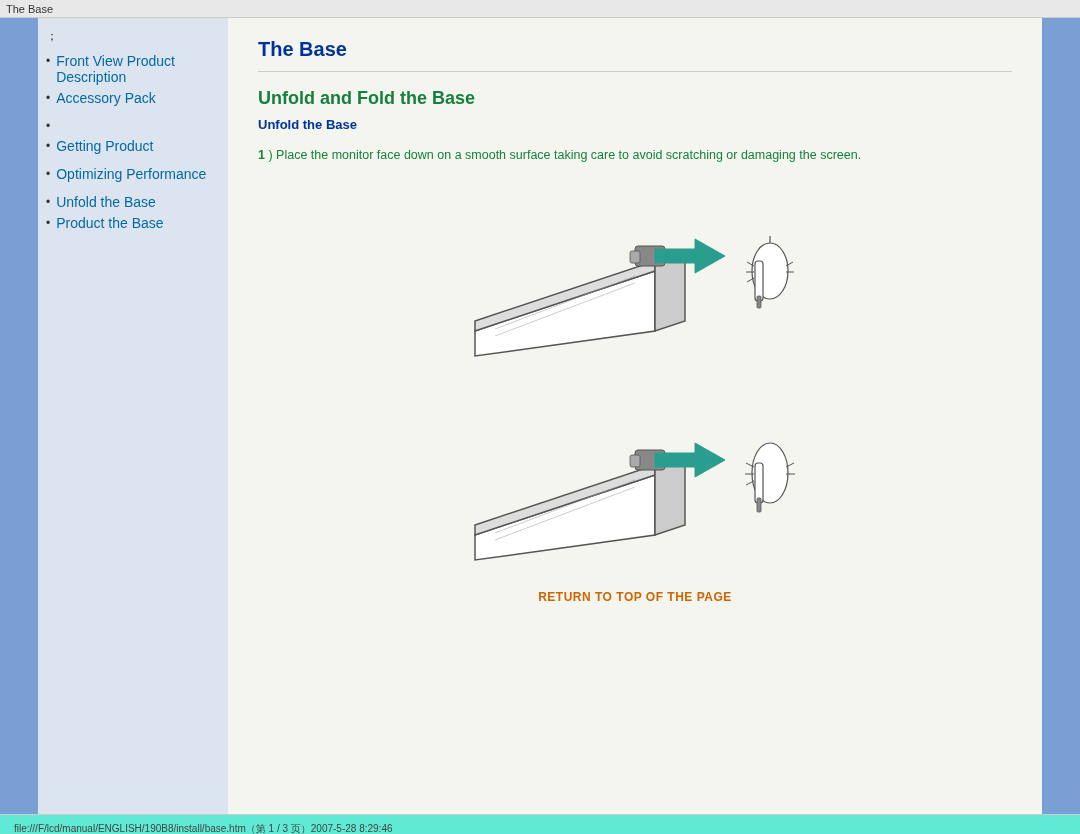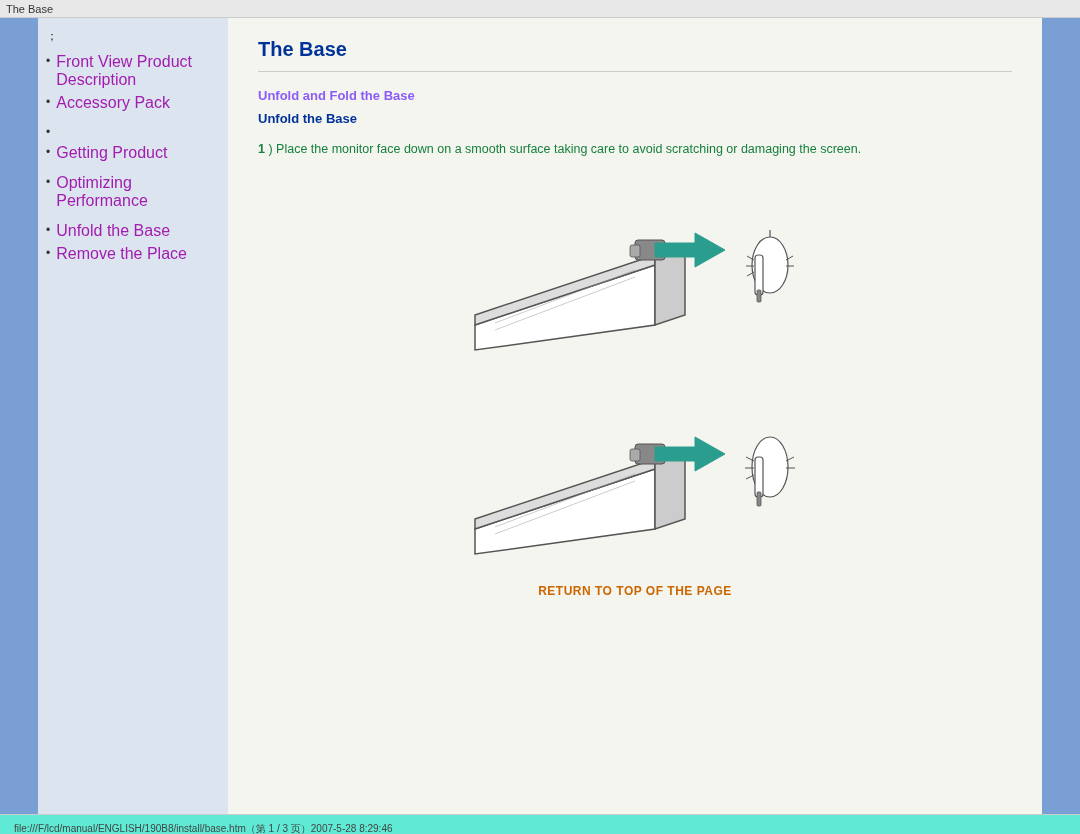--- a/index.html
+++ b/index.html
@@ -40,22 +40,22 @@
       padding: 10px 8px;
       overflow-y: auto;
     }
     .sidebar-colon {
       font-size: 12px;
       color: #333;
       margin-bottom: 8px;
     }
     .sidebar-link {
       display: block;
-      color: #a21caf;
-      font-size: 16px;
+      color: #0369a1;
+      font-size: 14px;
       text-decoration: none;
       margin-bottom: 2px;
       padding-left: 2px;
     }
     .sidebar-bullet {
       display: flex;
       align-items: flex-start;
       margin-bottom: 3px;
     }
     .sidebar-bullet-dot {
@@ -79,22 +79,22 @@
       font-size: 20px;
       font-weight: bold;
       margin-bottom: 10px;
     }
     .divider {
       border: none;
       border-top: 1px solid #ccc;
       margin-bottom: 16px;
     }
     .section-heading {
-      color: #8b5cf6;
-      font-size: 13px;
+      color: #15803d;
+      font-size: 18px;
       font-weight: bold;
       margin-bottom: 8px;
     }
     .sub-heading {
       color: #003399;
       font-size: 13px;
       font-weight: bold;
       margin-bottom: 14px;
     }
     .step-text {
@@ -184,21 +184,21 @@
         <a class="sidebar-link" href="#">Optimizing Performance</a>
       </div>
     </div>
     <div class="sidebar-section">
       <div class="sidebar-bullet">
         <span class="sidebar-bullet-dot">•</span>
         <a class="sidebar-link" href="#">Unfold the Base</a>
       </div>
       <div class="sidebar-bullet">
         <span class="sidebar-bullet-dot">•</span>
-        <a class="sidebar-link" href="#">Remove the Place</a>
+        <a class="sidebar-link" href="#">Product the Base</a>
       </div>
     </div>
   </div>
 
   <div class="content">
     <h1 class="page-title">The Base</h1>
     <hr class="divider">
 
     <div class="section-heading">Unfold and Fold the Base</div>
 

